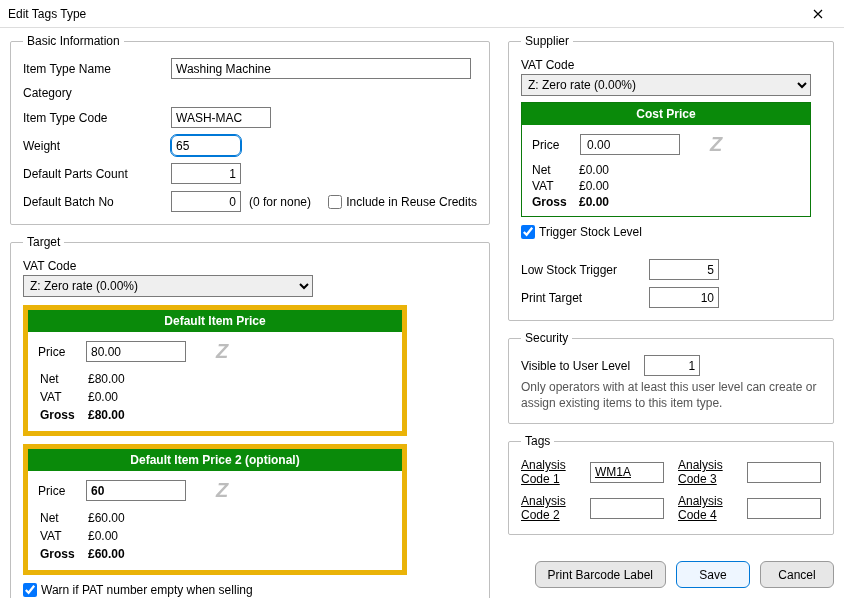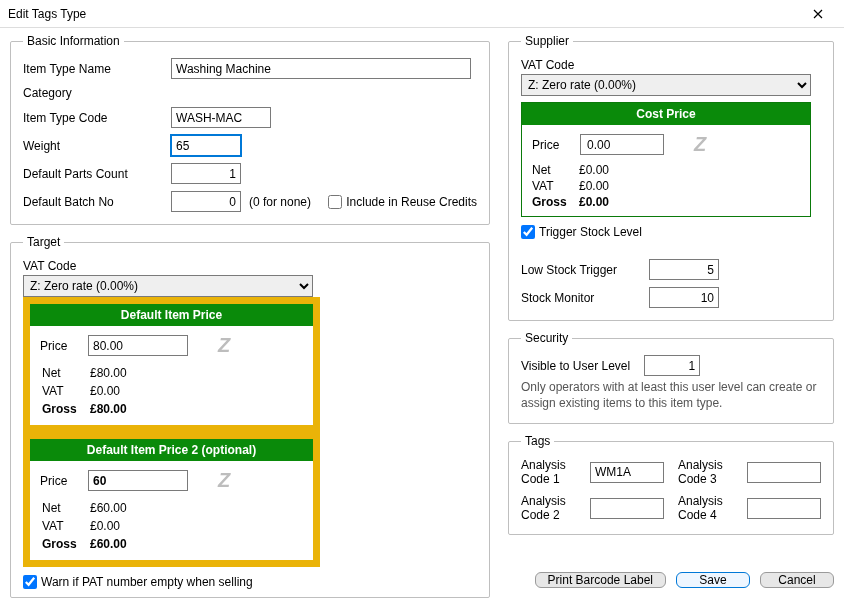--- a/index.html
+++ b/index.html
@@ -80,22 +80,23 @@
     height: 22px;
     font: inherit;
     background: #efefef;
     padding: 1px 2px;
   }
   .hint { color: #000; }
   .chk { display: flex; align-items: center; gap: 4px; }
   .chk input { width: 14px; height: 14px; margin:0; }
 
   .price-panel {
-    border: 7px solid #eab308;
-    width: 297px;
+    border: 5px solid #eab308;
+    margin-top: 8px;
+    width: 384px;
   }
   .price-panel .hdr {
     background: #0a8a0a;
     color: #fff;
     font-weight: bold;
     text-align: center;
     padding: 4px 0;
   }
   .price-panel .body {
     padding: 8px 10px 6px 10px;
@@ -133,31 +134,32 @@
   .security-text {
     color: #555;
     margin-top: 4px;
     line-height: 1.3;
   }
   .tags-grid {
     display: grid;
     grid-template-columns: auto 74px auto 74px;
     gap: 8px 14px;
     align-items: center;
+    text-decoration: underline;
   }
   .footer {
     position: absolute;
     right: 10px;
     bottom: 10px;
     display: flex;
     gap: 10px;
     align-items: center;
   }
   button.btn {
-    height: 16px;
+    height: 27px;
     font: inherit;
     padding: 0 12px;
     background: #e7e7e7;
     border: 1px solid #9a9a9a;
     border-radius: 6px;
     min-width: 74px;
     cursor: default;
   }
   button.btn.primary {
     background: #eef6ff;
@@ -193,21 +195,21 @@
         </div>
         <div class="form-row">
           <label class="lead">Category</label>
         </div>
         <div class="form-row">
           <label class="lead">Item Type Code</label>
           <input class="text" style="width: 100px;" value="WASH-MAC">
         </div>
         <div class="form-row">
           <label class="lead">Weight</label>
-          <input class="text focused" style="width: 70px;" value="65">
+          <input class="text focused" style="width: 70px; border-radius: 6px;" value="65">
         </div>
         <div class="form-row">
           <label class="lead">Default Parts Count</label>
           <input class="text num" style="width: 70px;" value="1">
         </div>
         <div class="form-row" style="margin-bottom:0">
           <label class="lead">Default Batch No</label>
           <input class="text num" style="width: 70px;" value="0">
           <span class="hint">(0 for none)</span>
           <span style="flex:1"></span>
@@ -302,21 +304,21 @@
         </div>
         <select class="combo" style="width:290px">
           <option>Z: Zero rate (0.00%)</option>
         </select>
 
         <div class="supplier-price" style="width:290px">
           <div class="hdr">Cost Price</div>
           <div class="body">
             <div class="price-row" style="display:flex;align-items:center;gap:8px;margin-bottom:6px">
               <span style="width:40px">Price</span>
-              <input class="text" style="width: 84px; padding-left: 6px;" value="0.00">
+              <input class="text" style="width: 100px; padding-left: 6px;" value="0.00">
               <span class="z" style="color:#bdbdbd;font-size:20px;font-weight:600;font-style:italic;margin-left:22px">Z</span>
             </div>
             <table class="vals" style="border-collapse:collapse">
               <tbody>
                   <tr>
                     <td style="width:46px;padding:1px 6px 1px 0">Net</td>
                     <td>£0.00</td>
                   </tr>
               <tr>
                     <td style="padding:1px 6px 1px 0">VAT</td>
@@ -335,21 +337,21 @@
           <input type="checkbox" checked="" style="">
           <span>Trigger Stock Level</span>
         </label>
 
         <div class="stock-rows" style="margin-top:20px">
           <div class="form-row">
             <label class="lead">Low Stock Trigger</label>
             <input class="text num" value="5" style="">
           </div>
           <div class="form-row" style="margin-bottom:0">
-            <label class="lead">Stock Monitor</label>
+            <label class="lead">Print Target</label>
             <input class="text num" value="10" style="">
           </div>
         </div>
       </fieldset>
 
       <fieldset>
         <legend>Security</legend>
         <div class="form-row" style="margin-bottom:2px">
           <label style="margin-right:6px">Visible to User Level</label>
           <input class="text num" style="width: 56px;" value="1">

